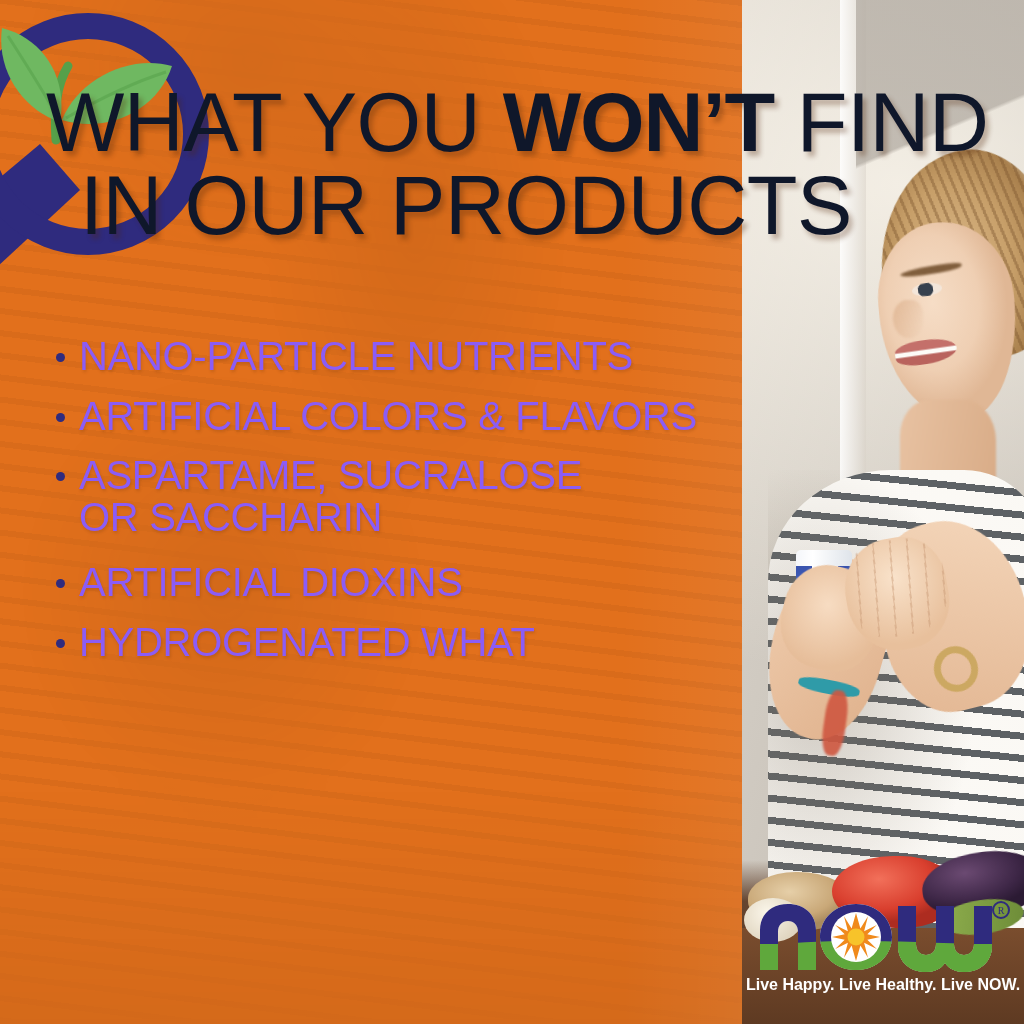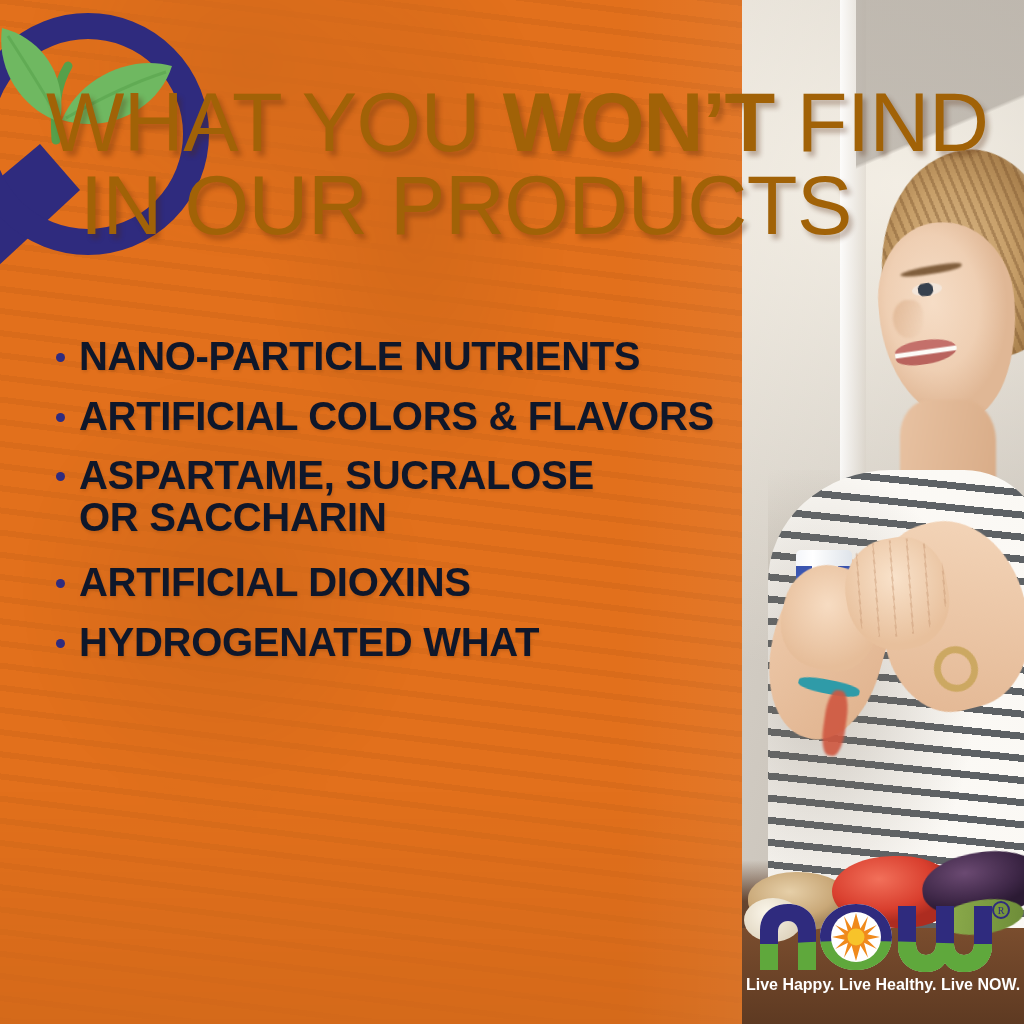--- a/index.html
+++ b/index.html
@@ -211,42 +211,42 @@
     background:linear-gradient(to right, rgba(255,255,255,0), rgba(255,255,255,.06));
   }
 
   
   .magnifier { position:absolute; left:-72px; top:-6px; width:320px; height:300px; }
   .magnifier svg { display:block; width:100%; height:100%; overflow:visible; }
 
   
   .headline {
     position:absolute; left:0; top:86px; width:1010px;
-    color:#a16207;
+    color:#0f172a;
     line-height:.90;
     letter-spacing:-.5px;
     text-shadow:4px 5px 5px rgba(80,38,10,.32);
   }
   .hl-line { white-space:nowrap; }
   .hl-1 { padding-left:46px; font-size:83px; font-weight:400; }
   .hl-2 { padding-left:80px; font-size:83px; font-weight:400; margin-top:8px; }
   .hl-strong { font-weight:700; letter-spacing:-1px; }
 
   
   .bullets {
     position:absolute; left:44px; top:336px; width:700px;
     list-style:none;
   }
   .bullet-item {
     position:relative;
     padding-left:35px;
     margin-bottom:18px;
-    color:#0f172a;
+    color:#8b5cf6;
     font-size:40px;
-    font-weight:700;
+    font-weight:400;
     line-height:1.04;
     letter-spacing:-.3px;
     text-shadow:1px 2px 3px rgba(90,44,12,.20);
     white-space:pre-line;
   }
   .bullet-item::before {
     content:"";
     position:absolute; left:12px; top:17px;
     width:9px; height:9px; border-radius:50%;
     background:#2f2b7e;

